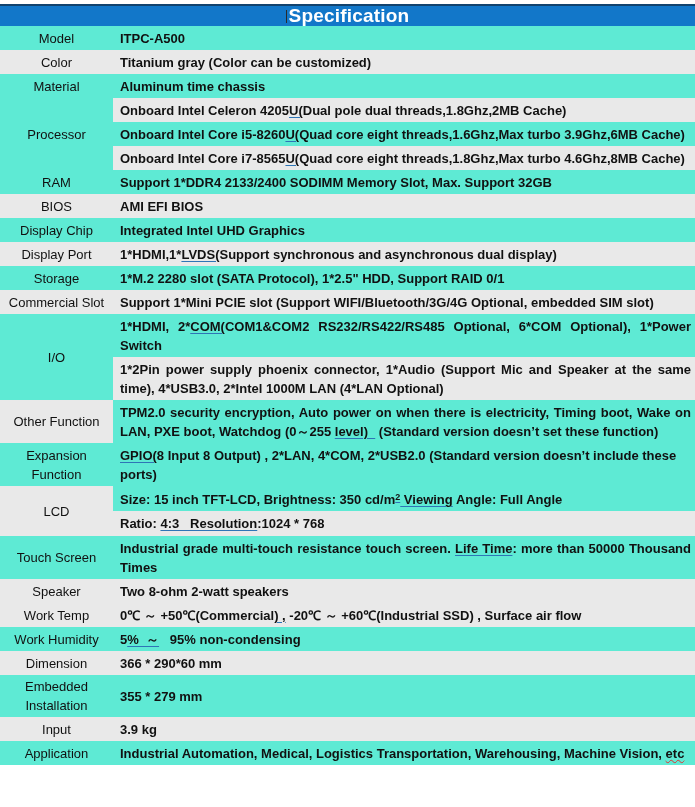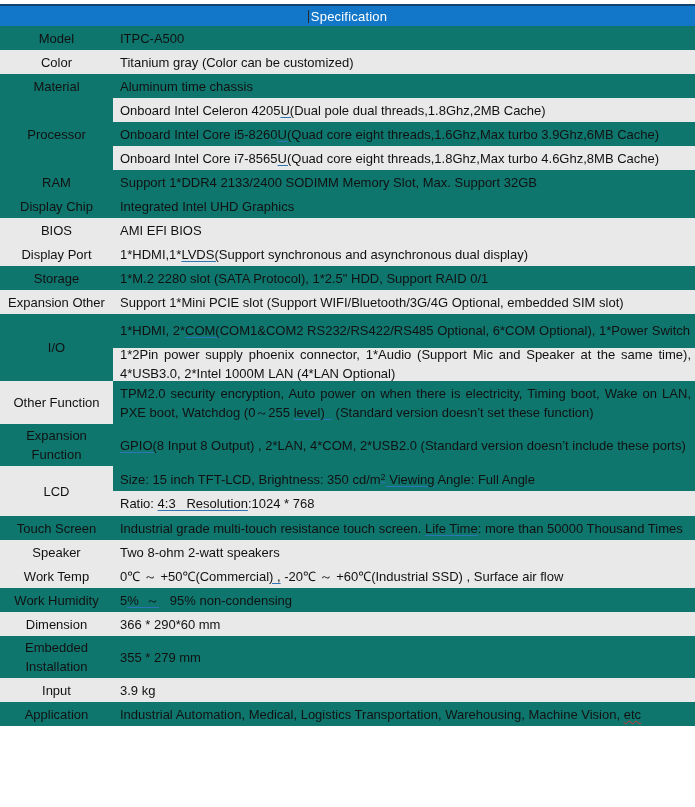--- a/index.html
+++ b/index.html
@@ -8,37 +8,37 @@
     font-family:"Liberation Sans",sans-serif;color:#111111;
   }
   .page{width:695px;}
   .header-bar{
     height:20px;margin-top:4px;
     background:var(--accent,#1277C9);
     border-top:2px solid #12436E;
     display:flex;align-items:center;justify-content:center;
   }
   .caret{width:1px;height:13px;background:#2b2b2b;margin-right:2px;}
-  .header-title{color:#ffffff;font-weight:normal;font-size:13px;letter-spacing:.2px;}
+  .header-title{color:#ffffff;font-weight:bold;font-size:19px;letter-spacing:.2px;}
   .row{display:flex;width:695px;}
   .cell-label{
     flex:0 0 113px;width:113px;box-sizing:border-box;
     display:flex;align-items:center;justify-content:center;
     text-align:center;font-size:13px;line-height:19px;padding:2px 4px;
   }
   .vals{flex:1;display:flex;flex-direction:column;min-width:0;}
   .cell-value{
     flex:1;box-sizing:border-box;min-height:24px;
     display:flex;flex-direction:column;justify-content:center;
-    padding:2.5px 4px 2.5px 7px;font-size:13px;line-height:19px;
+    padding:2.5px 4px 2.5px 7px;font-size:13px;line-height:19px;font-weight:bold;
   }
   .p{white-space:pre-wrap;}
   .justify{text-align:justify;}
   .bg-gray{background:var(--stripe,#E9E9E9);}
-  .bg-white{background:#0f766e;}
+  .bg-white{background:#5eead4;}
   .u{
     text-decoration:underline;
     text-decoration-color:var(--link,#2E75B6);
     text-decoration-thickness:1px;
     text-underline-offset:2px;
   }
   .sup{font-size:9px;vertical-align:4px;}
   .wavy{
     text-decoration:underline wavy var(--spell,#E03030);
     text-decoration-thickness:1px;
@@ -93,53 +93,53 @@
       </div>
       <div class="row">
         <div class="cell-label bg-white">RAM</div>
         <div class="vals">
           <div class="cell-value bg-white">
             <div class="p"><span>Support 1*DDR4 2133/2400 SODIMM Memory Slot, Max. Support 32GB</span></div>
           </div>
         </div>
       </div>
       <div class="row">
+        <div class="cell-label bg-gray">BIOS</div>
+        <div class="vals">
+          <div class="cell-value bg-gray">
+            <div class="p"><span>AMI EFI BIOS</span></div>
+          </div>
+        </div>
+      </div>
+      <div class="row">
         <div class="cell-label bg-white">Display Chip</div>
         <div class="vals">
           <div class="cell-value bg-white">
             <div class="p"><span>Integrated Intel UHD Graphics</span></div>
           </div>
         </div>
       </div>
       <div class="row">
-        <div class="cell-label bg-gray">BIOS</div>
-        <div class="vals">
-          <div class="cell-value bg-gray">
-            <div class="p"><span>AMI EFI BIOS</span></div>
-          </div>
-        </div>
-      </div>
-      <div class="row">
         <div class="cell-label bg-gray">Display Port</div>
         <div class="vals">
           <div class="cell-value bg-gray">
             <div class="p"><span>1*HDMI,1*</span><span class="u">LVDS(</span><span>Support synchronous and asynchronous dual display)</span></div>
           </div>
         </div>
       </div>
       <div class="row">
         <div class="cell-label bg-white">Storage</div>
         <div class="vals">
           <div class="cell-value bg-white">
             <div class="p"><span>1*M.2 2280 slot (SATA Protocol), 1*2.5" HDD, Support RAID 0/1</span></div>
           </div>
         </div>
       </div>
       <div class="row">
-        <div class="cell-label bg-gray">Expansion Other</div>
+        <div class="cell-label bg-gray">Commercial Slot</div>
         <div class="vals">
           <div class="cell-value bg-gray">
             <div class="p"><span>Support 1*Mini PCIE slot (Support WIFI/Bluetooth/3G/4G Optional, embedded SIM slot)</span></div>
           </div>
         </div>
       </div>
       <div class="row">
         <div class="cell-label bg-white">I/O</div>
         <div class="vals">
           <div class="cell-value bg-white">

